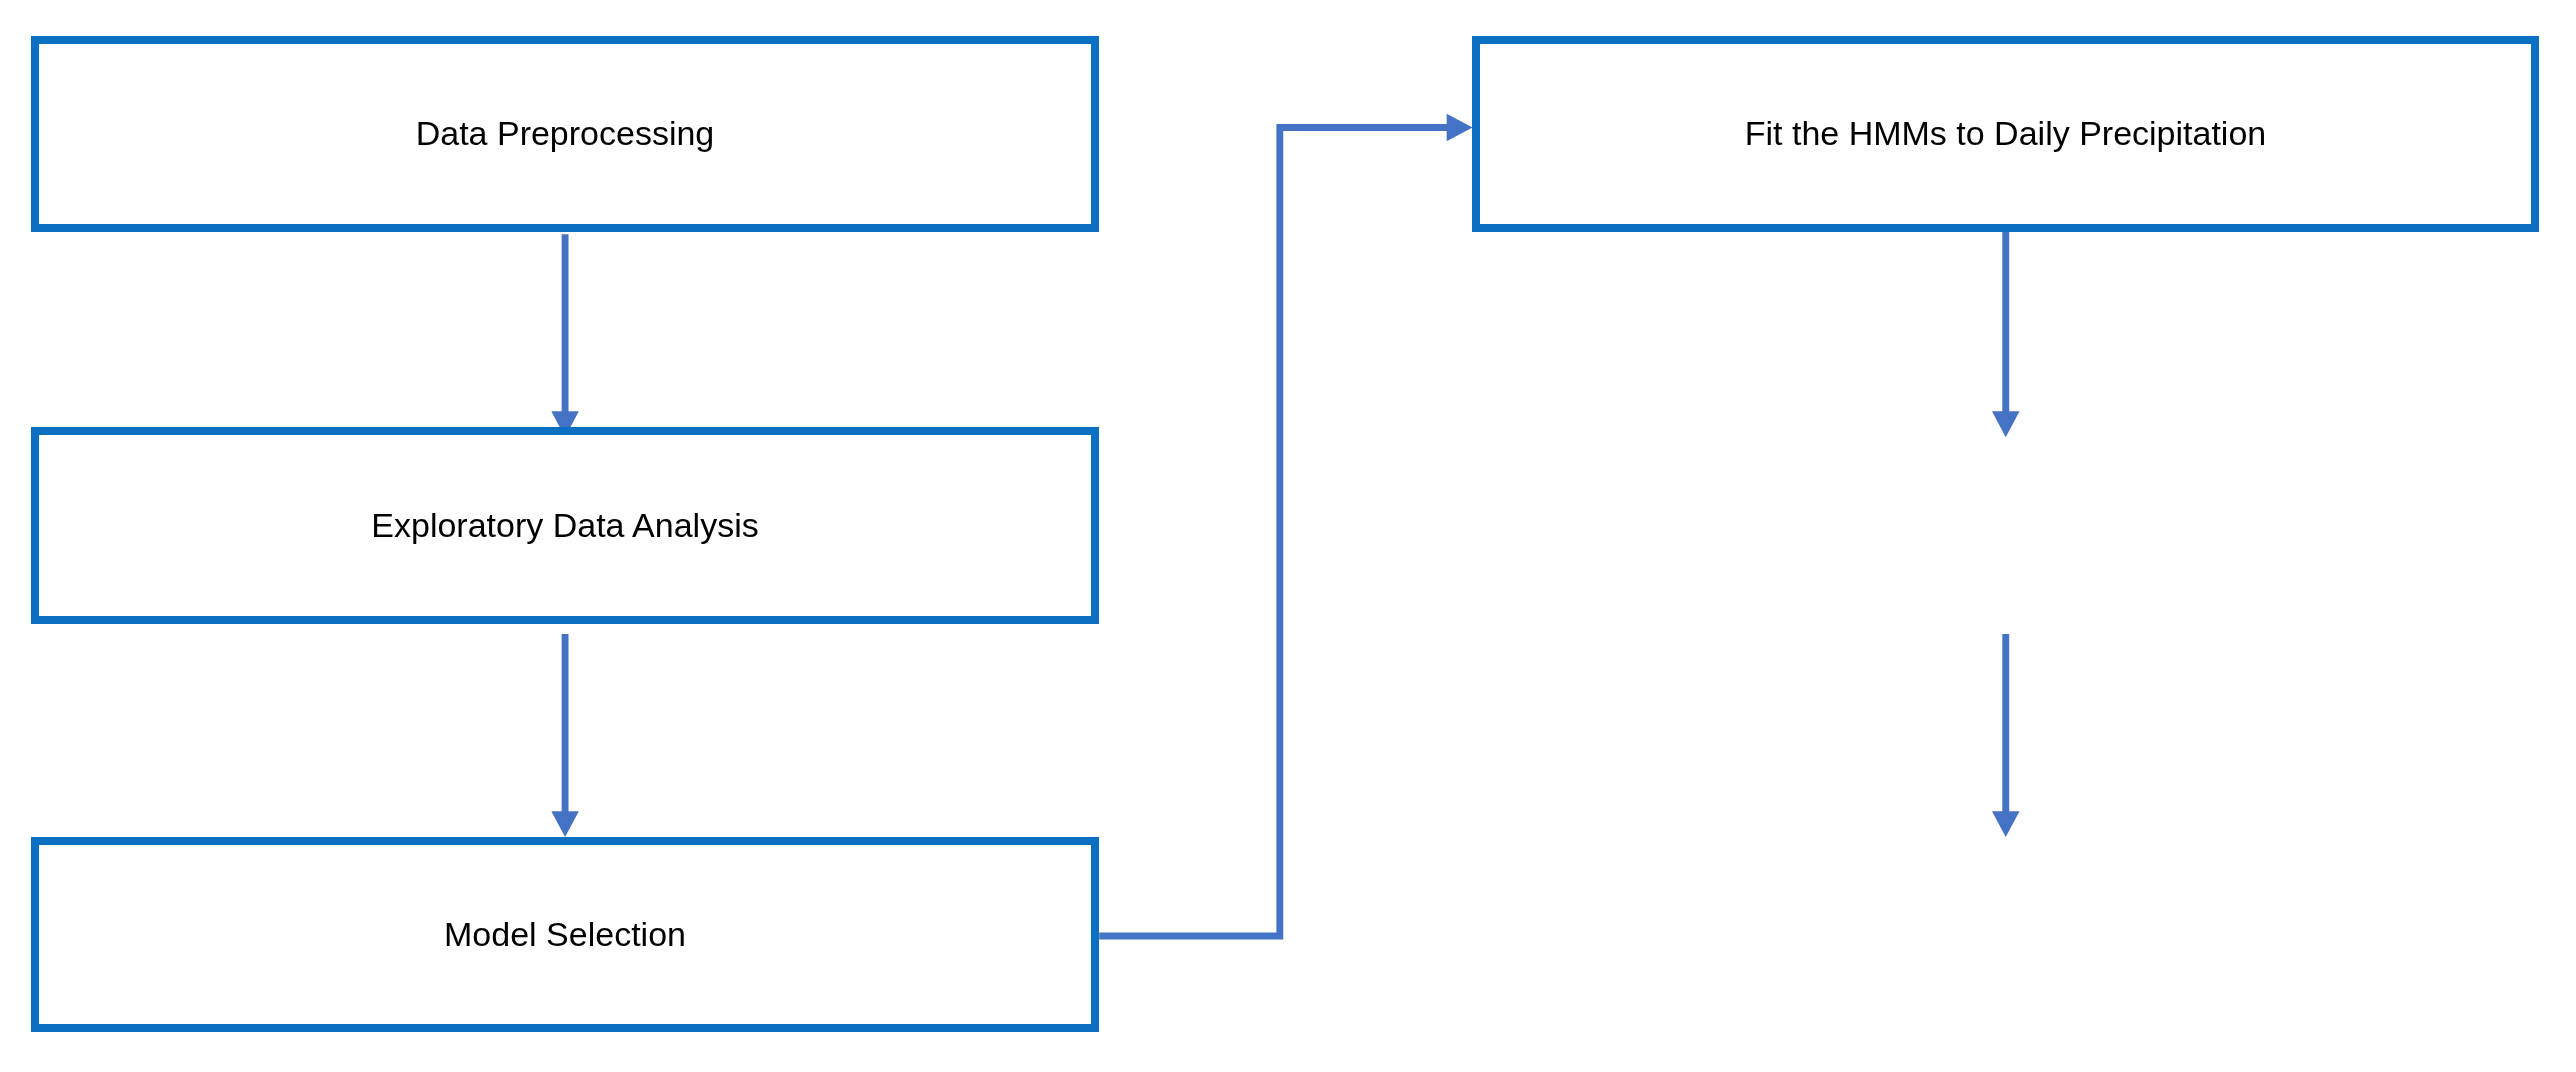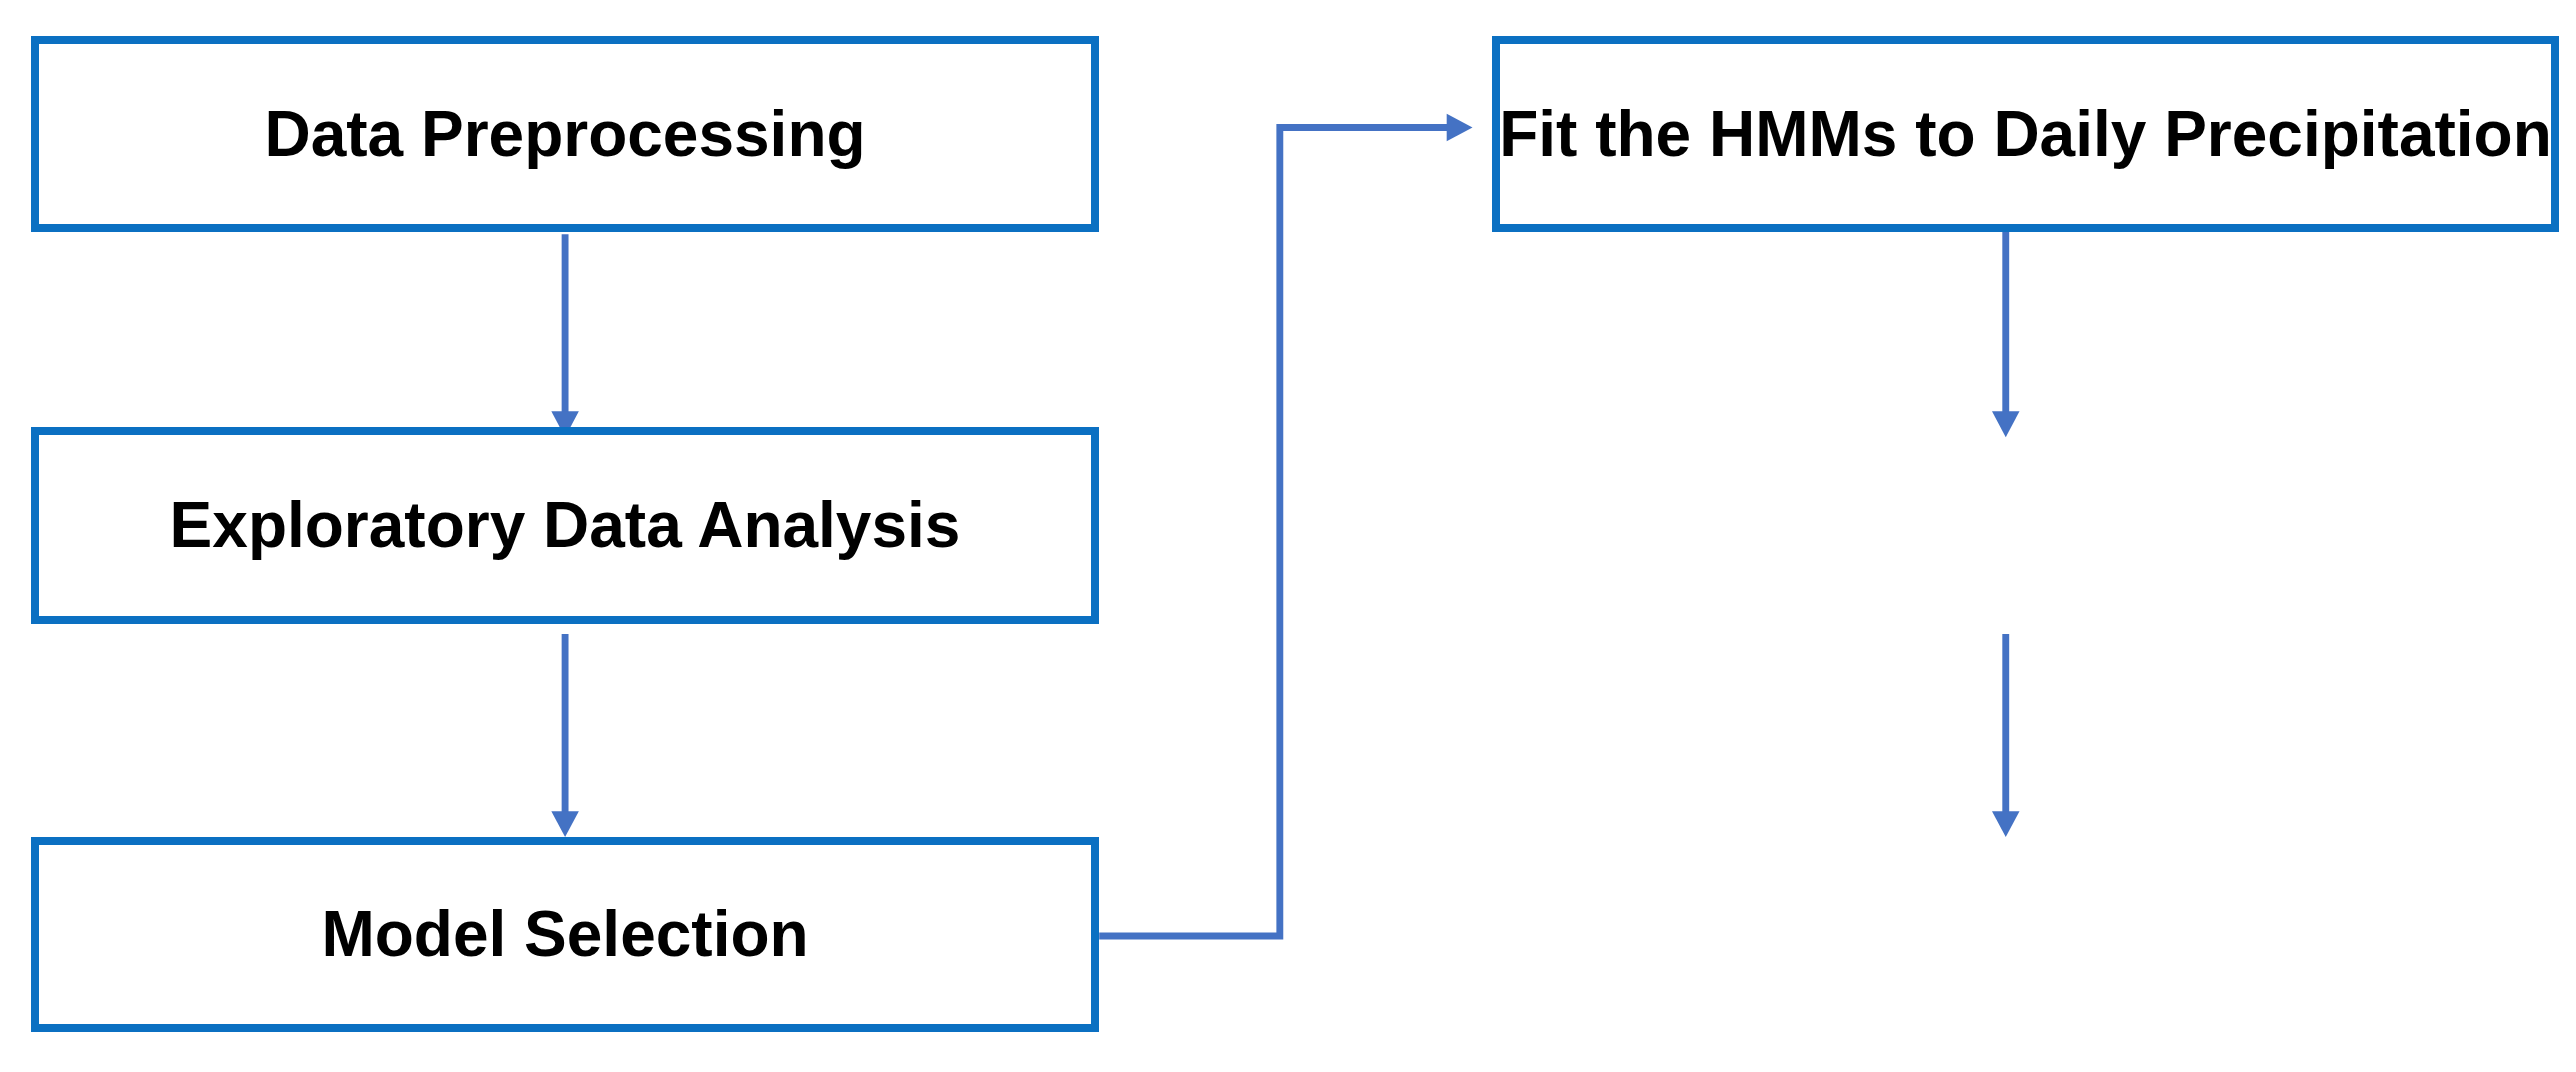--- a/index.html
+++ b/index.html
@@ -42,30 +42,30 @@
   .node {
     position: absolute;
     background: var(--node-fill);
     border: 8.6px solid var(--node-border);
     display: flex;
     align-items: center;
     justify-content: center;
     text-align: center;
   }
   .node-label {
-    font-size: 64px;
-    font-weight: 700;
+    font-size: 34px;
+    font-weight: 400;
     letter-spacing: 0px;
     color: var(--text-color);
     line-height: 1.1;
     white-space: nowrap;
   }
   
   .col-left  { left: 31px;   width: 1068px; }
-  .col-right { left: 1472px; width: 1067px; margin-left: 20px; }
+  .col-right { left: 1472px; width: 1067px; }
   .row-1 { top: 36px;  height: 196px; }
   .row-2 { top: 427px; height: 197px; }
   .row-3 { top: 837px; height: 195px; }
 </style>
 </head>
 <body>
 
 <div class="canvas">
 
   <svg class="edges-layer" viewBox="0 0 2995 1247" xmlns="http://www.w3.org/2000/svg">

